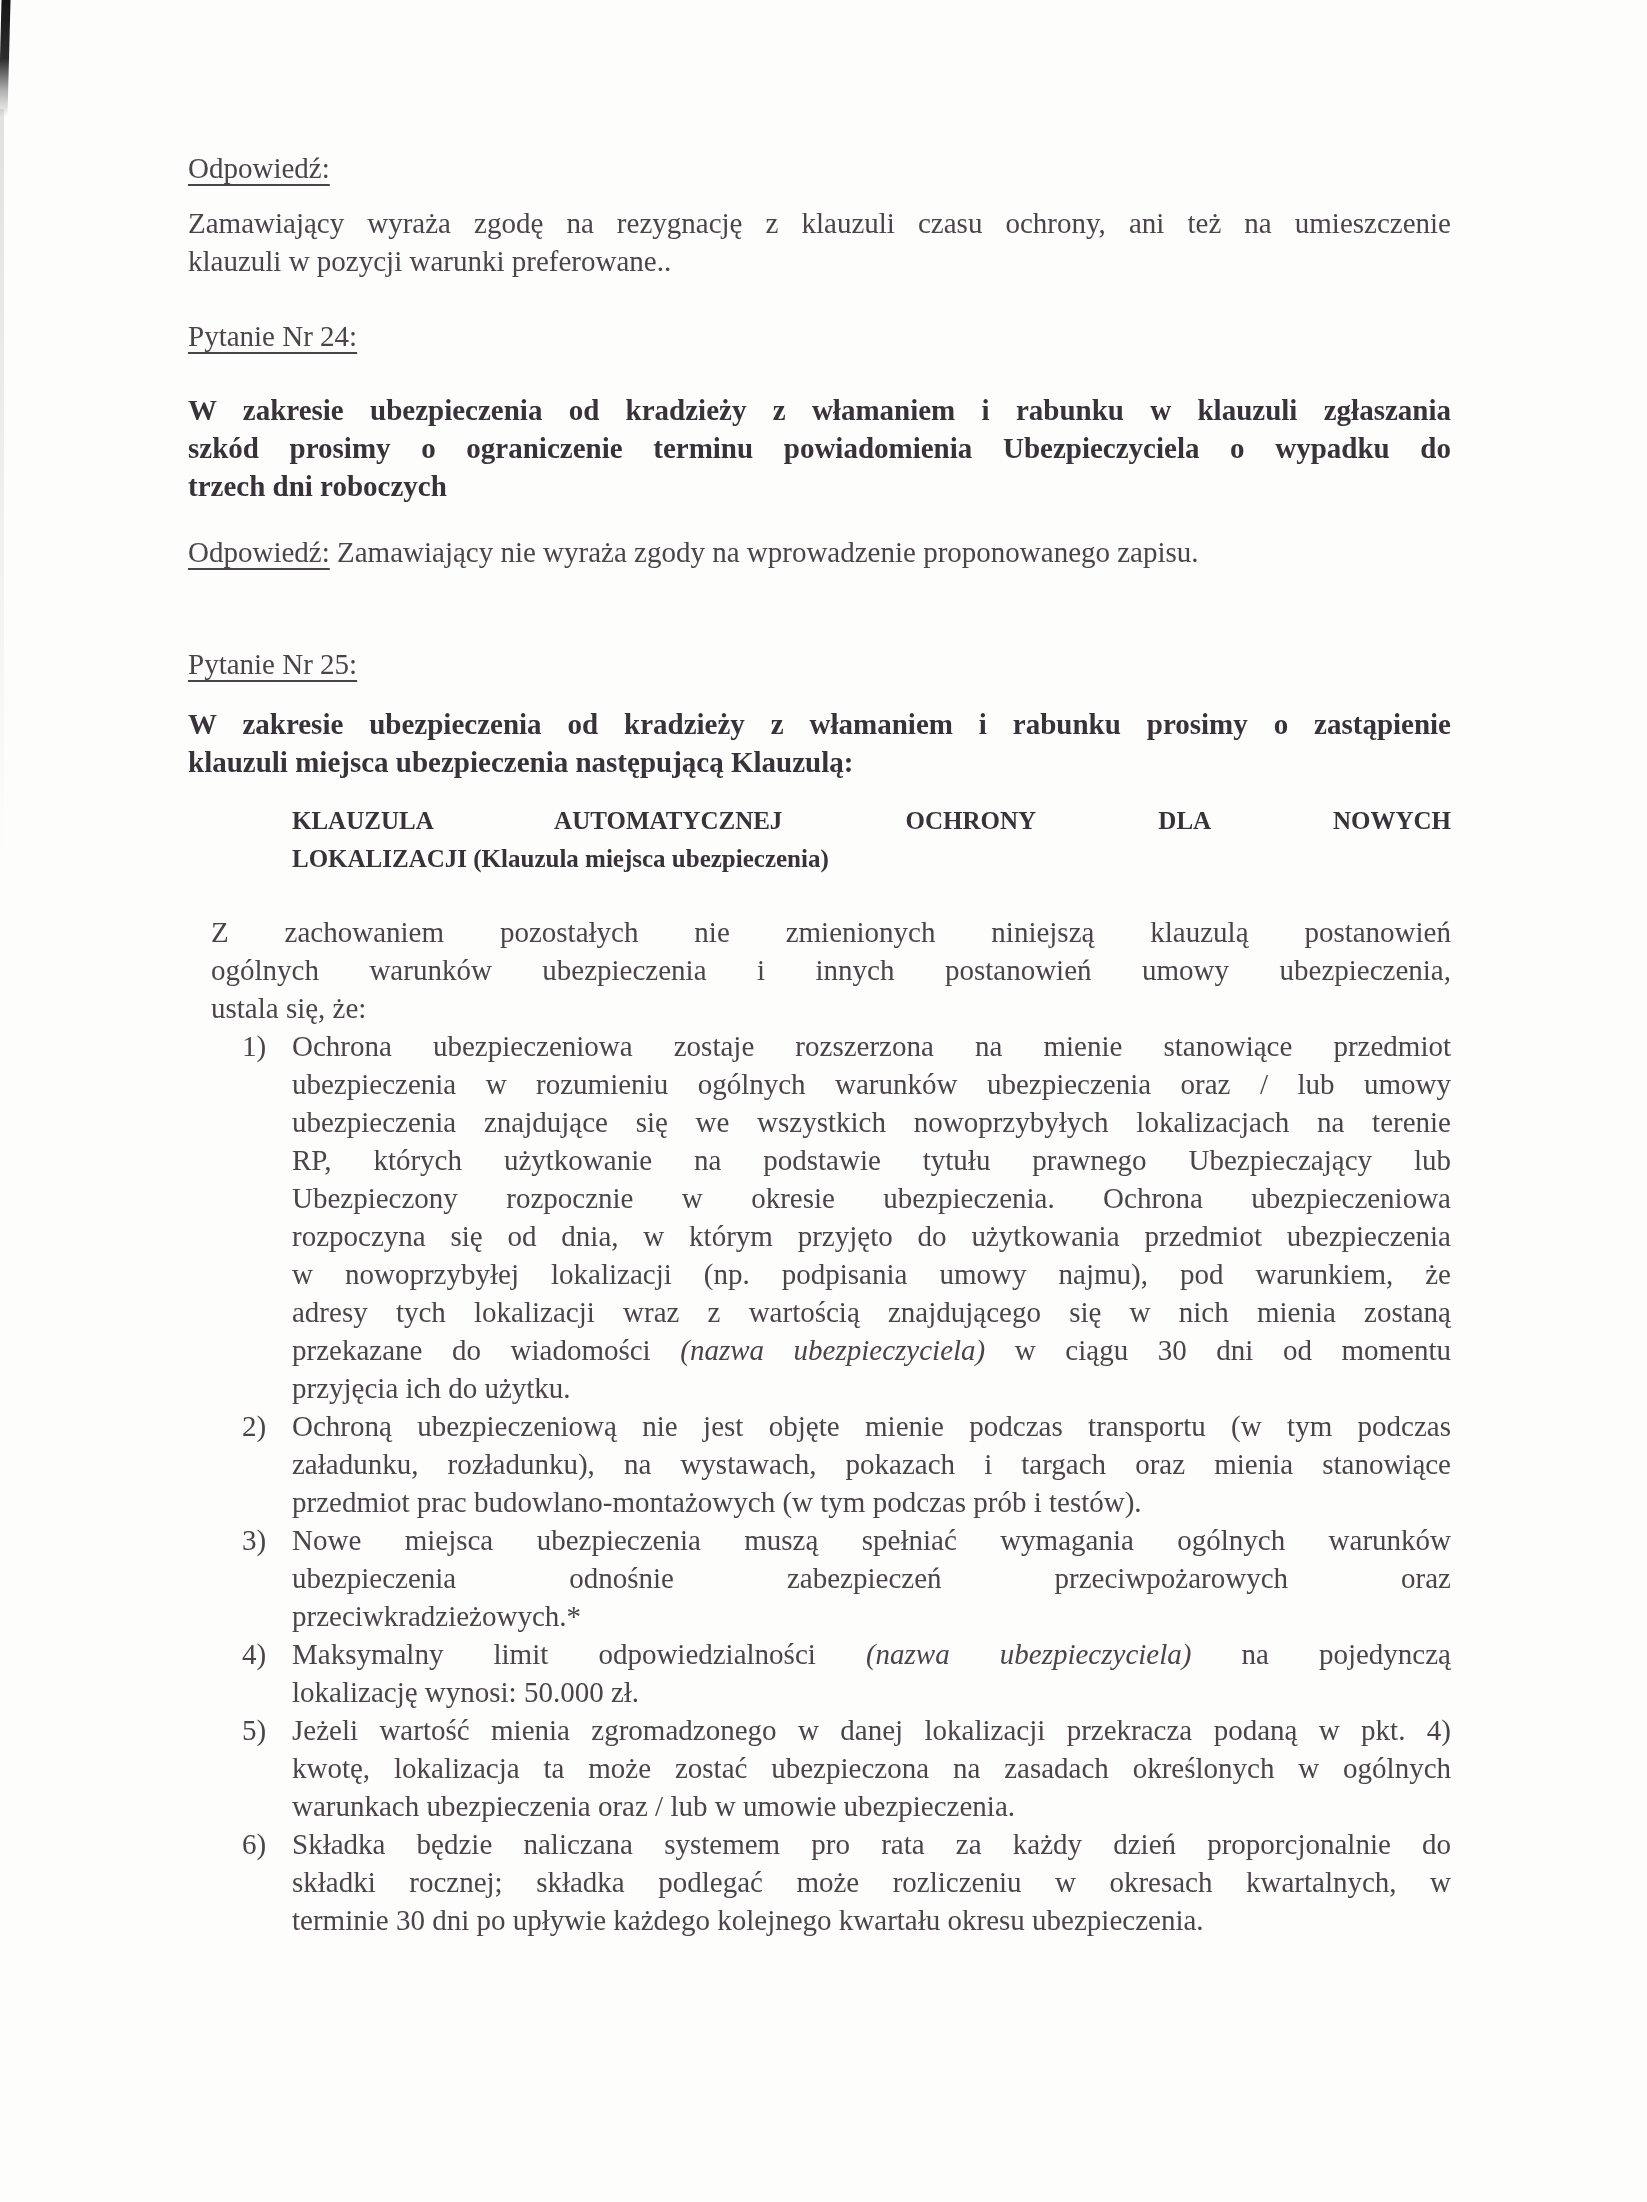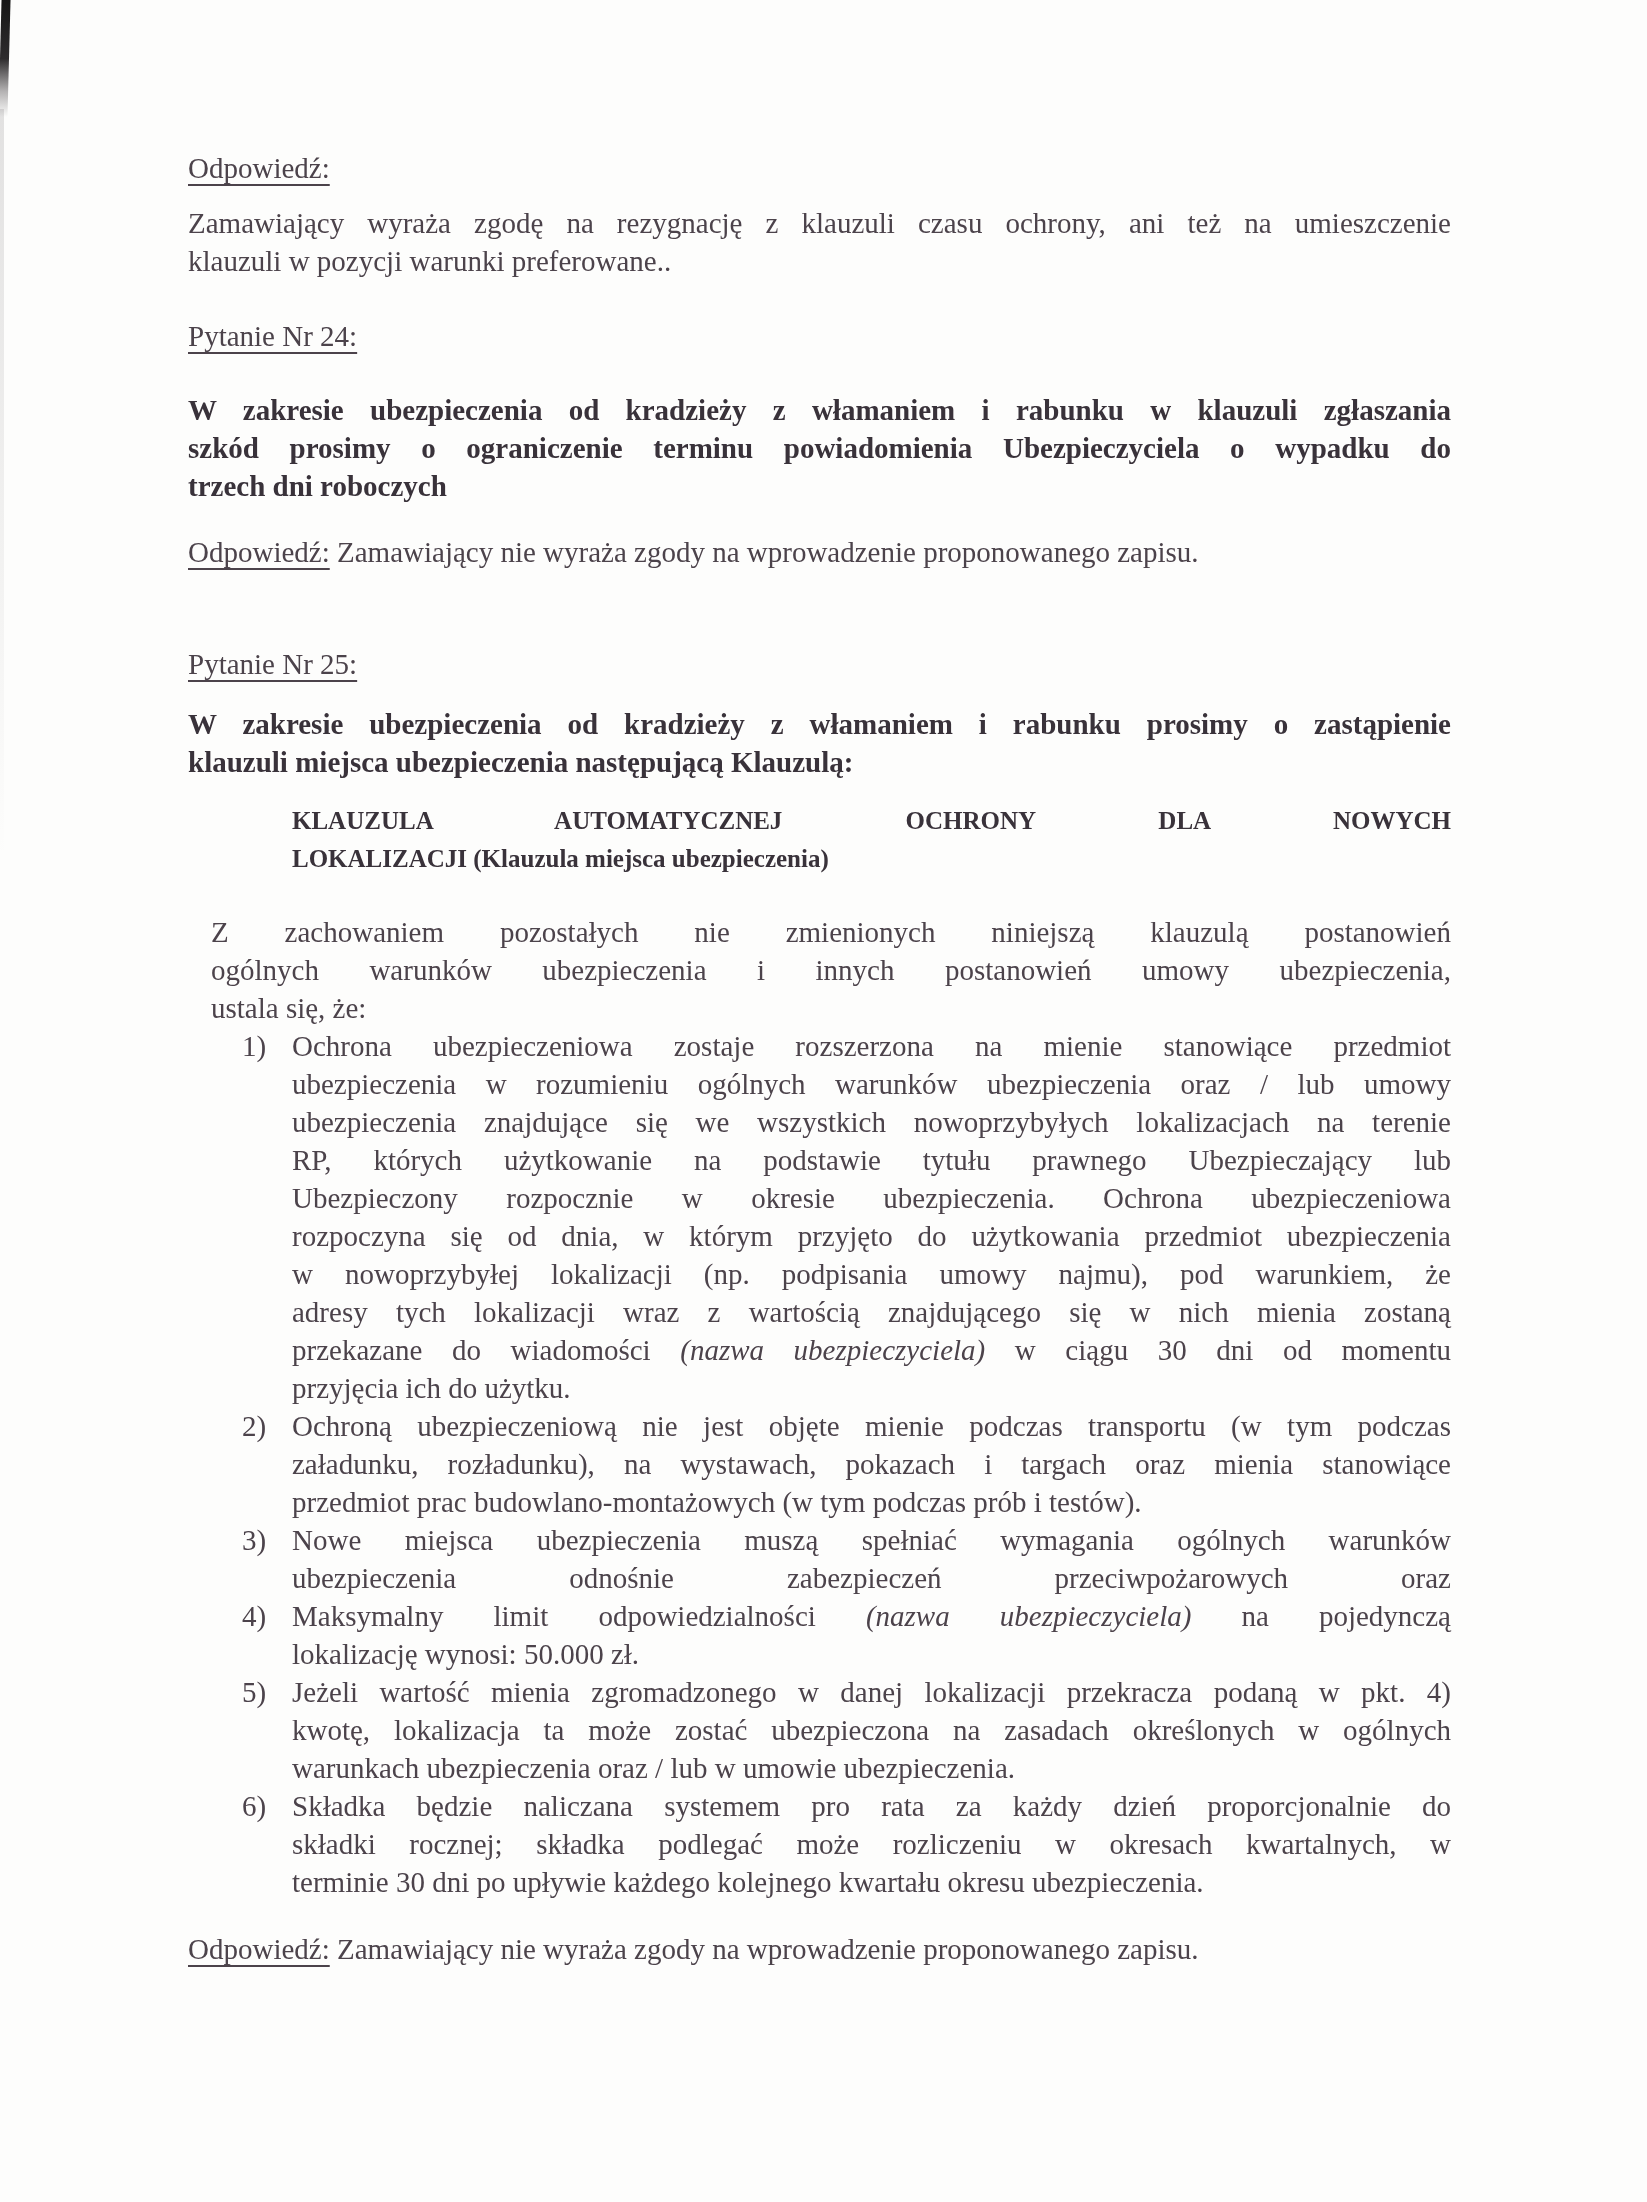--- a/index.html
+++ b/index.html
@@ -115,20 +115,21 @@
         <div class="list-item" data-name="list-item">
           <span class="num" data-name="list-item-number">2)</span>
           <div class="line just" data-name="text-line"><span data-name="text-segment">Ochroną ubezpieczeniową nie jest objęte mienie podczas transportu (w tym podczas</span></div>
           <div class="line just" data-name="text-line"><span data-name="text-segment">załadunku, rozładunku), na wystawach, pokazach i targach oraz mienia stanowiące</span></div>
           <div class="line last" data-name="text-line"><span data-name="text-segment">przedmiot prac budowlano-montażowych (w tym podczas prób i testów).</span></div>
         </div>
         <div class="list-item" data-name="list-item">
           <span class="num" data-name="list-item-number">3)</span>
           <div class="line just" data-name="text-line"><span data-name="text-segment">Nowe miejsca ubezpieczenia muszą spełniać wymagania ogólnych warunków</span></div>
           <div class="line just" data-name="text-line"><span data-name="text-segment">ubezpieczenia odnośnie zabezpieczeń przeciwpożarowych oraz</span></div>
+          <div class="line last" data-name="text-line"><span data-name="text-segment">przeciwkradzieżowych.*</span></div>
         </div>
         <div class="list-item" data-name="list-item">
           <span class="num" data-name="list-item-number">4)</span>
           <div class="line just" data-name="text-line"><span data-name="text-segment">Maksymalny limit odpowiedzialności </span><span class="it" data-name="italic-text">(nazwa ubezpieczyciela)</span><span data-name="text-segment"> na pojedynczą</span></div>
           <div class="line last" data-name="text-line"><span data-name="text-segment">lokalizację wynosi: 50.000 zł.</span></div>
         </div>
         <div class="list-item" data-name="list-item">
           <span class="num" data-name="list-item-number">5)</span>
           <div class="line just" data-name="text-line"><span data-name="text-segment">Jeżeli wartość mienia zgromadzonego w danej lokalizacji przekracza podaną w pkt. 4)</span></div>
           <div class="line just" data-name="text-line"><span data-name="text-segment">kwotę, lokalizacja ta może zostać ubezpieczona na zasadach określonych w ogólnych</span></div>

